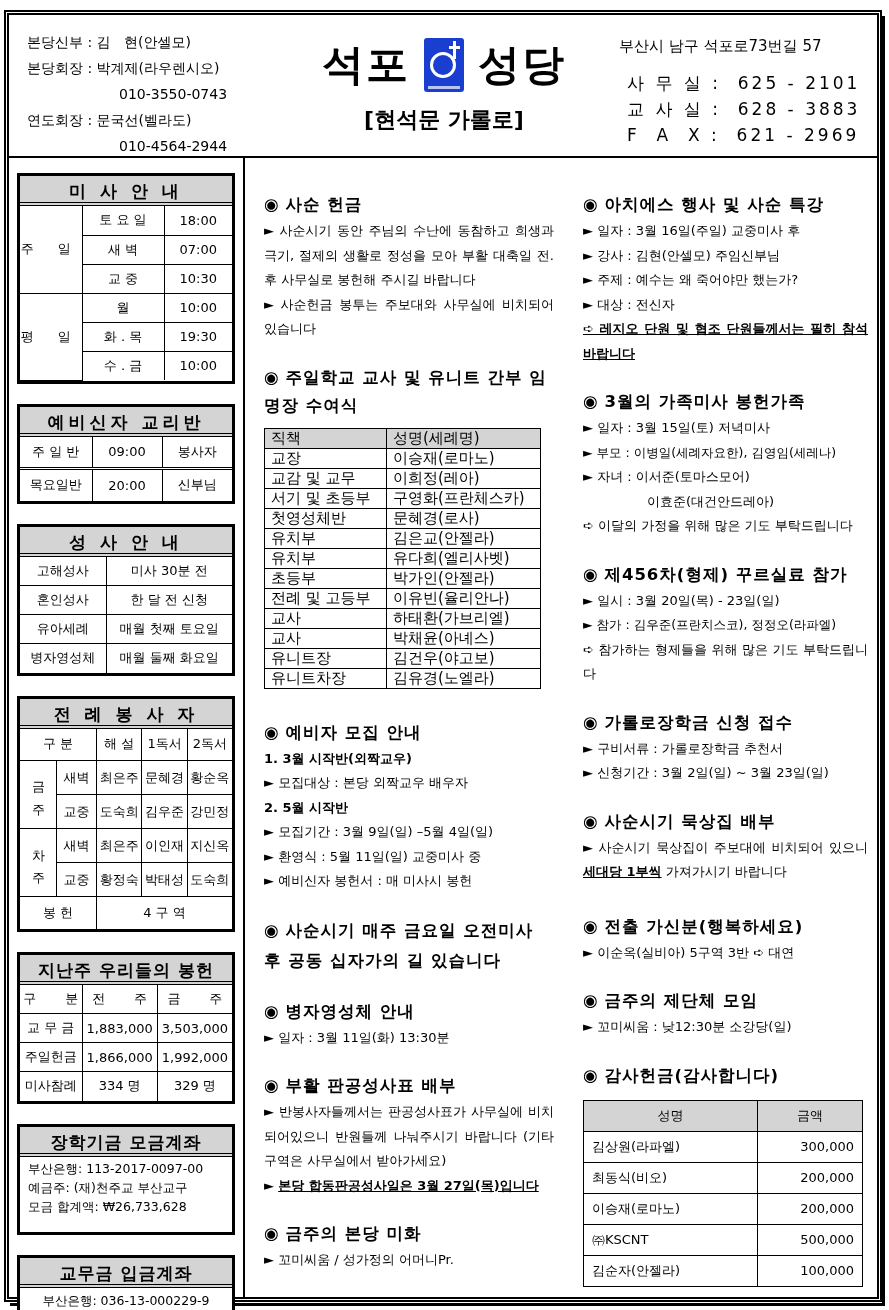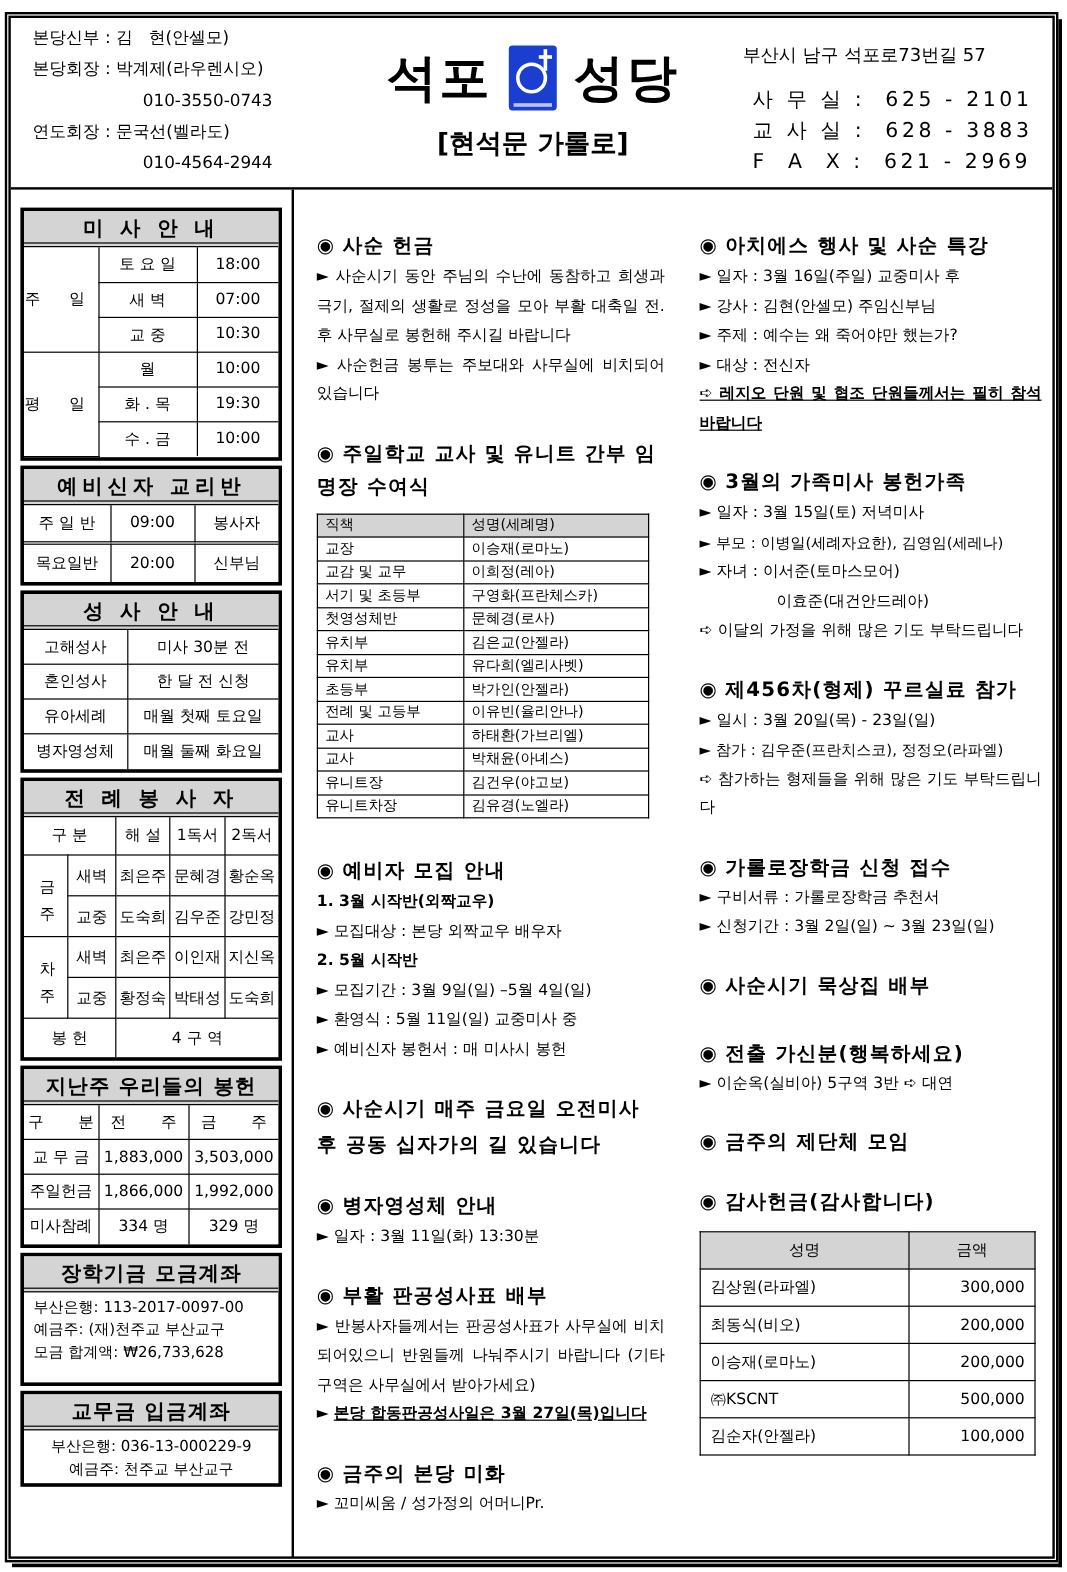--- a/index.html
+++ b/index.html
@@ -5,41 +5,41 @@
   * { box-sizing: border-box; margin: 0; padding: 0; }
   html, body { width: 889px; height: 1310px; background: #ffffff; }
   body { font-family: "DejaVu Sans", "Liberation Sans", sans-serif; color: #000; position: relative; overflow: hidden; }
 
   .page { position: absolute; left: 4px; top: 10px; width: 878px; height: 1292px;
           border: 4px double #000; border-width: 5px; border-style: double; }
   .page-shadow { position: absolute; left: 10px; top: 16px; width: 875px; height: 1290px; border-right: 3px solid #000; border-bottom: 3px solid #000; }
 
   
   .header { position: absolute; left: 0; top: 0; width: 868px; height: 143px; border-bottom: 2px solid #000; }
-  .hdr-left { position: absolute; left: 18px; top: 4px; font-size: 14px; line-height: 26px; }
+  .hdr-left { position: absolute; left: 18px; top: 14px; font-size: 14px; line-height: 26px; }
   .hdr-left .row { white-space: pre; }
   .hdr-left .phone { padding-left: 92px; }
   .hdr-center { position: absolute; left: 305px; top: 22px; width: 260px; text-align: center; }
   .title-line { display: flex; align-items: center; justify-content: center; gap: 14px; }
   .title-word { font-size: 42px; font-weight: bold; letter-spacing: 2px; }
   .logo { width: 40px; height: 54px; background: #1a3fd0; border-radius: 3px; position: relative; }
   .logo .ring { position: absolute; left: 6px; top: 14px; width: 26px; height: 26px; border: 3px solid #fff; border-radius: 50%; }
   .logo .cross-v { position: absolute; left: 29px; top: 3px; width: 3px; height: 18px; background: #fff; }
   .logo .cross-h { position: absolute; left: 25px; top: 8px; width: 11px; height: 3px; background: #fff; }
   .logo .txt { position: absolute; left: 4px; bottom: 3px; width: 32px; height: 3px; background: #fff; opacity: .7; }
   .subtitle { margin-top: 12px; font-size: 22px; font-weight: bold; }
   .hdr-right { position: absolute; left: 610px; top: 22px; font-size: 15px; }
   .hdr-right .addr { margin-bottom: 14px; }
   .hdr-right .tel { font-size: 17px; letter-spacing: 3px; line-height: 26px; white-space: pre; padding-left: 8px; }
 
   
   .col-divider { position: absolute; left: 234px; top: 143px; width: 2px; height: 1140px; background: #000; }
 
   .left-col { position: absolute; left: 8px; top: 158px; width: 218px; }
-  .box { border: 3px solid #000; margin-bottom: 4px; background: #fff; }
+  .box { border: 3px solid #000; margin-bottom: 20px; background: #fff; }
   .box-title { background: #d4d4d4; text-align: center; font-weight: bold; font-size: 17px; letter-spacing: 4px;
                height: 30px; line-height: 30px; border-bottom: 4px double #000; }
   table.grid { width: 100%; border-collapse: collapse; font-size: 13px; }
   table.grid td { border: 1px solid #000; text-align: center; height: 29px; }
   table.grid tr:first-child td { border-top: none; }
   table.grid td:first-child { border-left: none; }
   table.grid td:last-child { border-right: none; }
   table.grid tr:last-child td { border-bottom: none; }
   .spread { letter-spacing: 10px; }
   .box-body { padding: 3px 8px; font-size: 12.5px; line-height: 19px; }
@@ -48,21 +48,21 @@
   .mid-col { position: absolute; left: 255px; top: 176px; width: 290px; }
   .right-col { position: absolute; left: 574px; top: 176px; width: 285px; }
   .section { margin-bottom: 22px; }
   .sec-title { font-size: 16.5px; font-weight: bold; line-height: 28px; letter-spacing: 1px; }
   .sec-title .bullet { font-weight: normal; margin-right: 6px; }
   .line { font-size: 13px; line-height: 24.5px; text-align: justify; }
   .line.b { font-weight: bold; }
   .u { text-decoration: underline; font-weight: bold; }
   .indent { padding-left: 64px; }
 
-  table.roster { width: 277px; border-collapse: collapse; font-size: 12px; margin-top: 8px; }
+  table.roster { width: 277px; border-collapse: collapse; font-size: 15px; margin-top: 8px; }
   table.roster td { border: 1px solid #000; padding: 0 6px; height: 19.5px; }
   table.roster tr.head td { background: #d4d4d4; }
   table.roster td:first-child { width: 122px; }
 
   table.thanks { width: 280px; border-collapse: collapse; font-size: 13px; margin-top: 10px; }
   table.thanks td { border: 1px solid #000; height: 31px; padding: 0 8px; }
   table.thanks tr.head td { background: #d4d4d4; text-align: center; }
   table.thanks td.amt { text-align: right; width: 105px; }
 </style>
 </head>
@@ -397,29 +397,31 @@
     </div>
 
     <div class="section">
       <div class="sec-title"><span class="bullet">◉</span><span>가롤로장학금 신청 접수</span></div>
       <div class="line">►  구비서류 : 가롤로장학금 추천서</div>
       <div class="line">►  신청기간 : 3월 2일(일) ~ 3월 23일(일)</div>
     </div>
 
     <div class="section">
       <div class="sec-title"><span class="bullet">◉</span><span>사순시기 묵상집 배부</span></div>
+      <div class="line"><span>►  사순시기 묵상집이 주보대에 비치되어 있으니 </span><span class="u">세대당 1부씩</span><span> 가져가시기 바랍니다</span></div>
     </div>
 
     <div class="section" style="margin-top:28px">
       <div class="sec-title"><span class="bullet">◉</span><span>전출 가신분(행복하세요)</span></div>
       <div class="line">►  이순옥(실비아) 5구역 3반  ➪  대연</div>
     </div>
 
     <div class="section">
       <div class="sec-title"><span class="bullet">◉</span><span>금주의 제단체 모임</span></div>
+      <div class="line">►  꼬미씨움 : 낮12:30분 소강당(일)</div>
     </div>
 
     <div class="section">
       <div class="sec-title"><span class="bullet">◉</span><span>감사헌금(감사합니다)</span></div>
       <table class="thanks">
         <tbody>
             <tr class="head">
               <td>성명</td>
               <td>금액</td>
             </tr>

